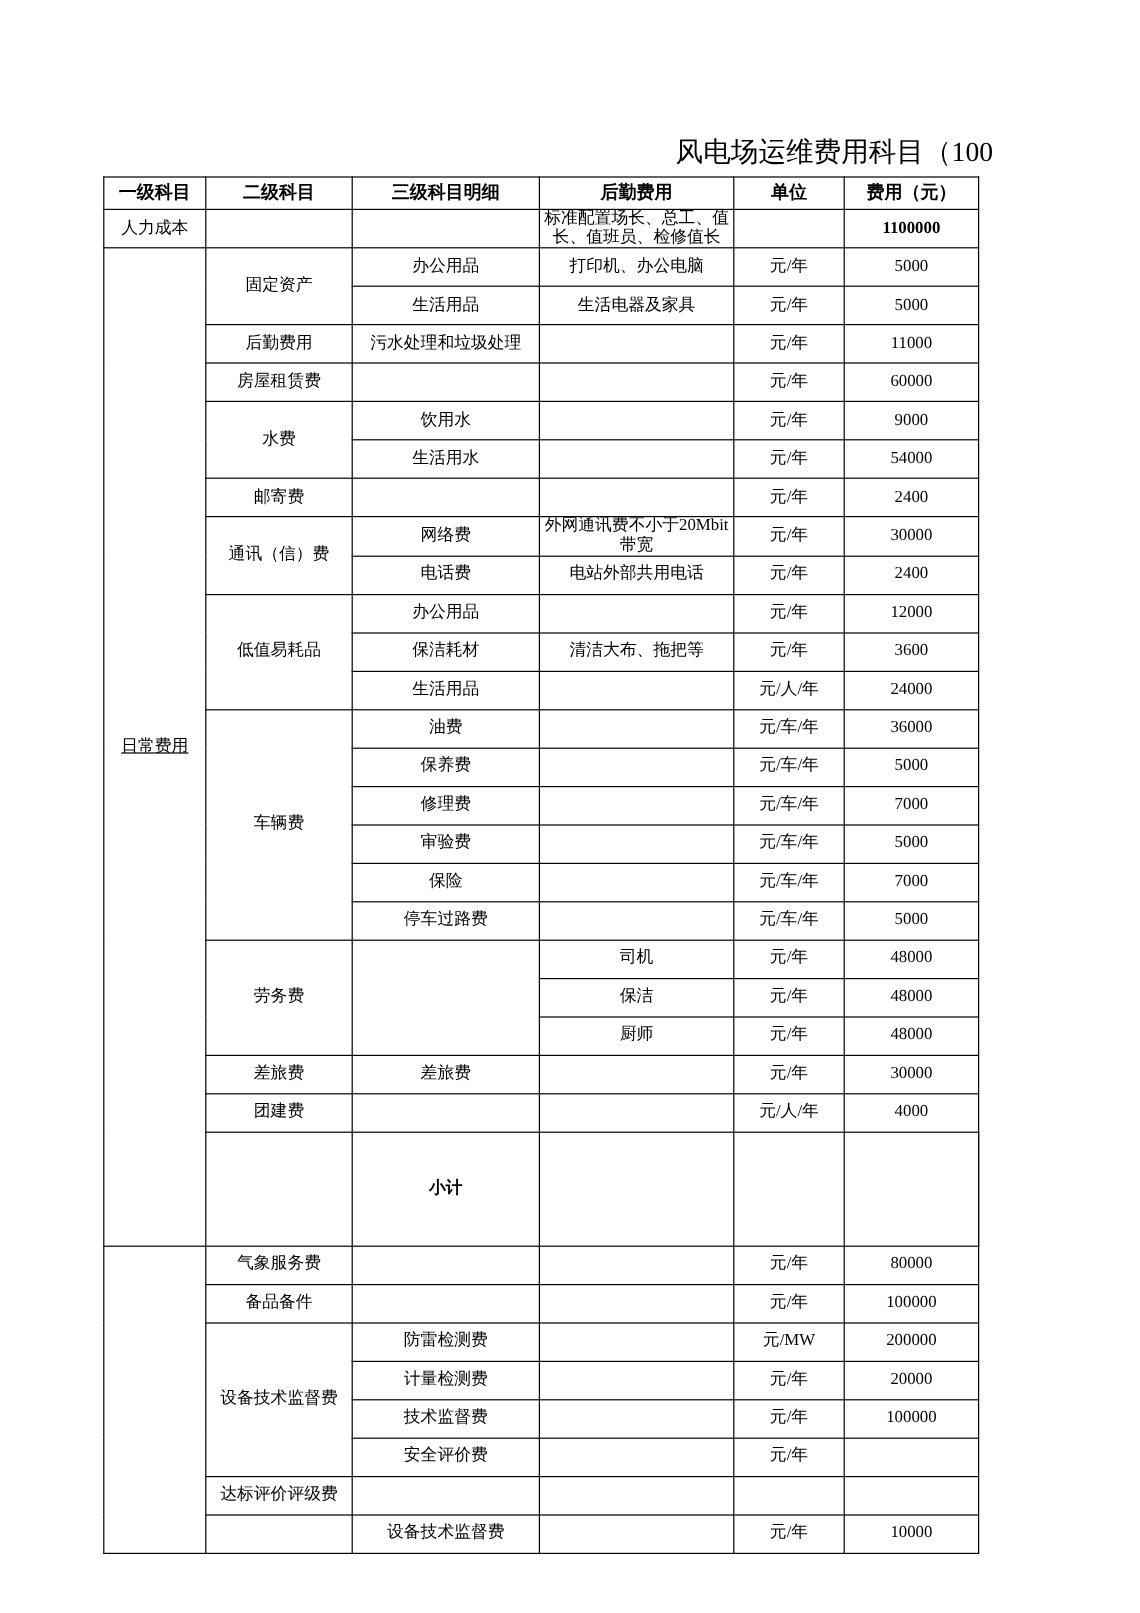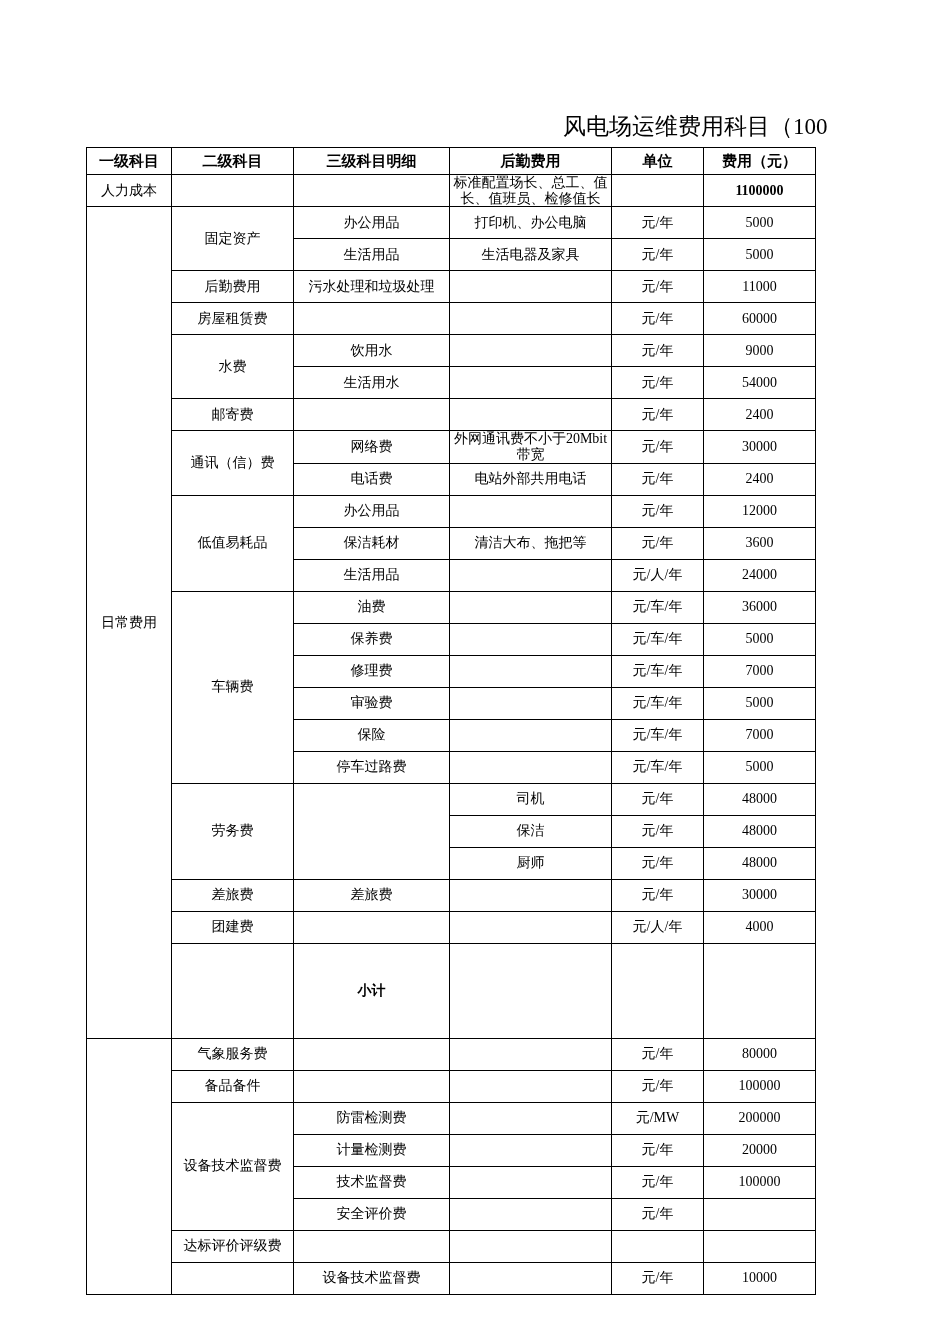--- a/index.html
+++ b/index.html
@@ -51,21 +51,21 @@
   }
   #tbl tr.hdr td{
     font-weight:bold;
     font-size:15px;
     height:26px;
   }
   td.lvl3{text-align:left;padding-left:4px;}
   td.bold{font-weight:bold;}
   td.tiny{font-size:10.5px;line-height:1.15;}
   td.small{font-size:11px;}
-  td.l1-plain{font-size:14px;}
+  td.l1-plain{font-size:14px;text-decoration:underline;}
   td.l1-bold{font-weight:normal;font-size:15px;margin-top:39px;}
 </style>
 </head>
 <body>
 
 <div id="sheet">
 
   <div id="title-row">
     <span id="title-text">风电场运维费用科目（100</span>
   </div>

